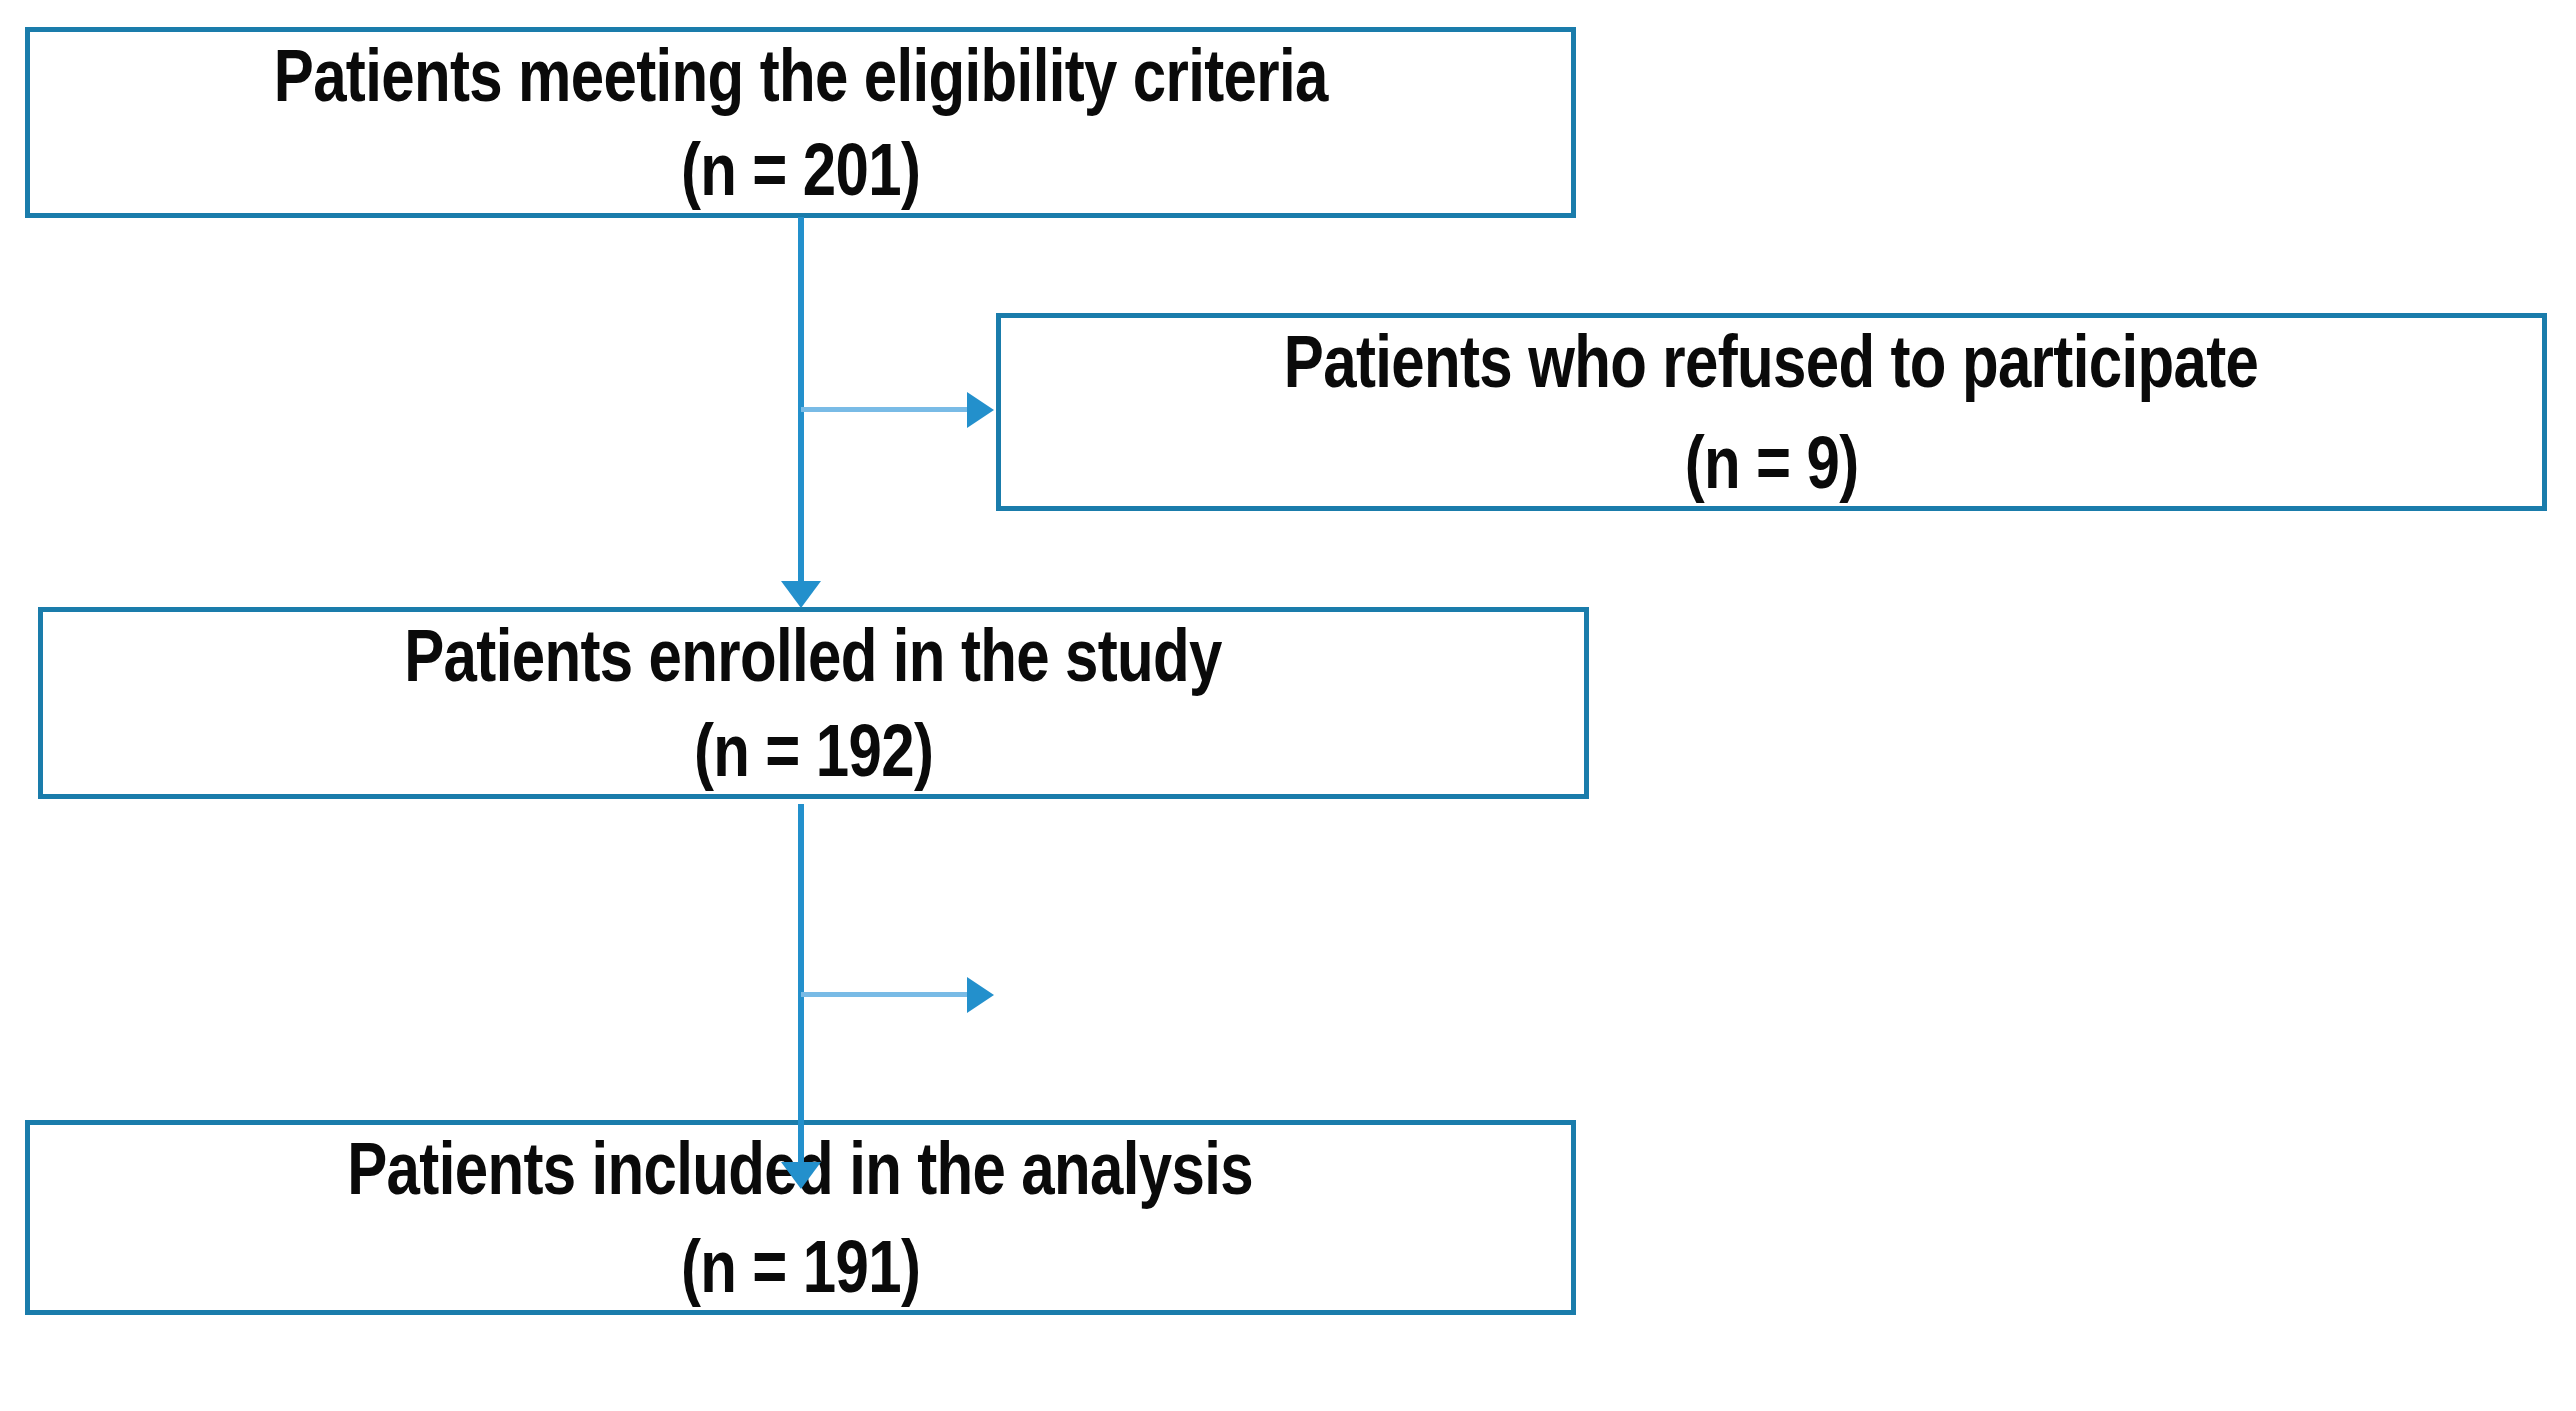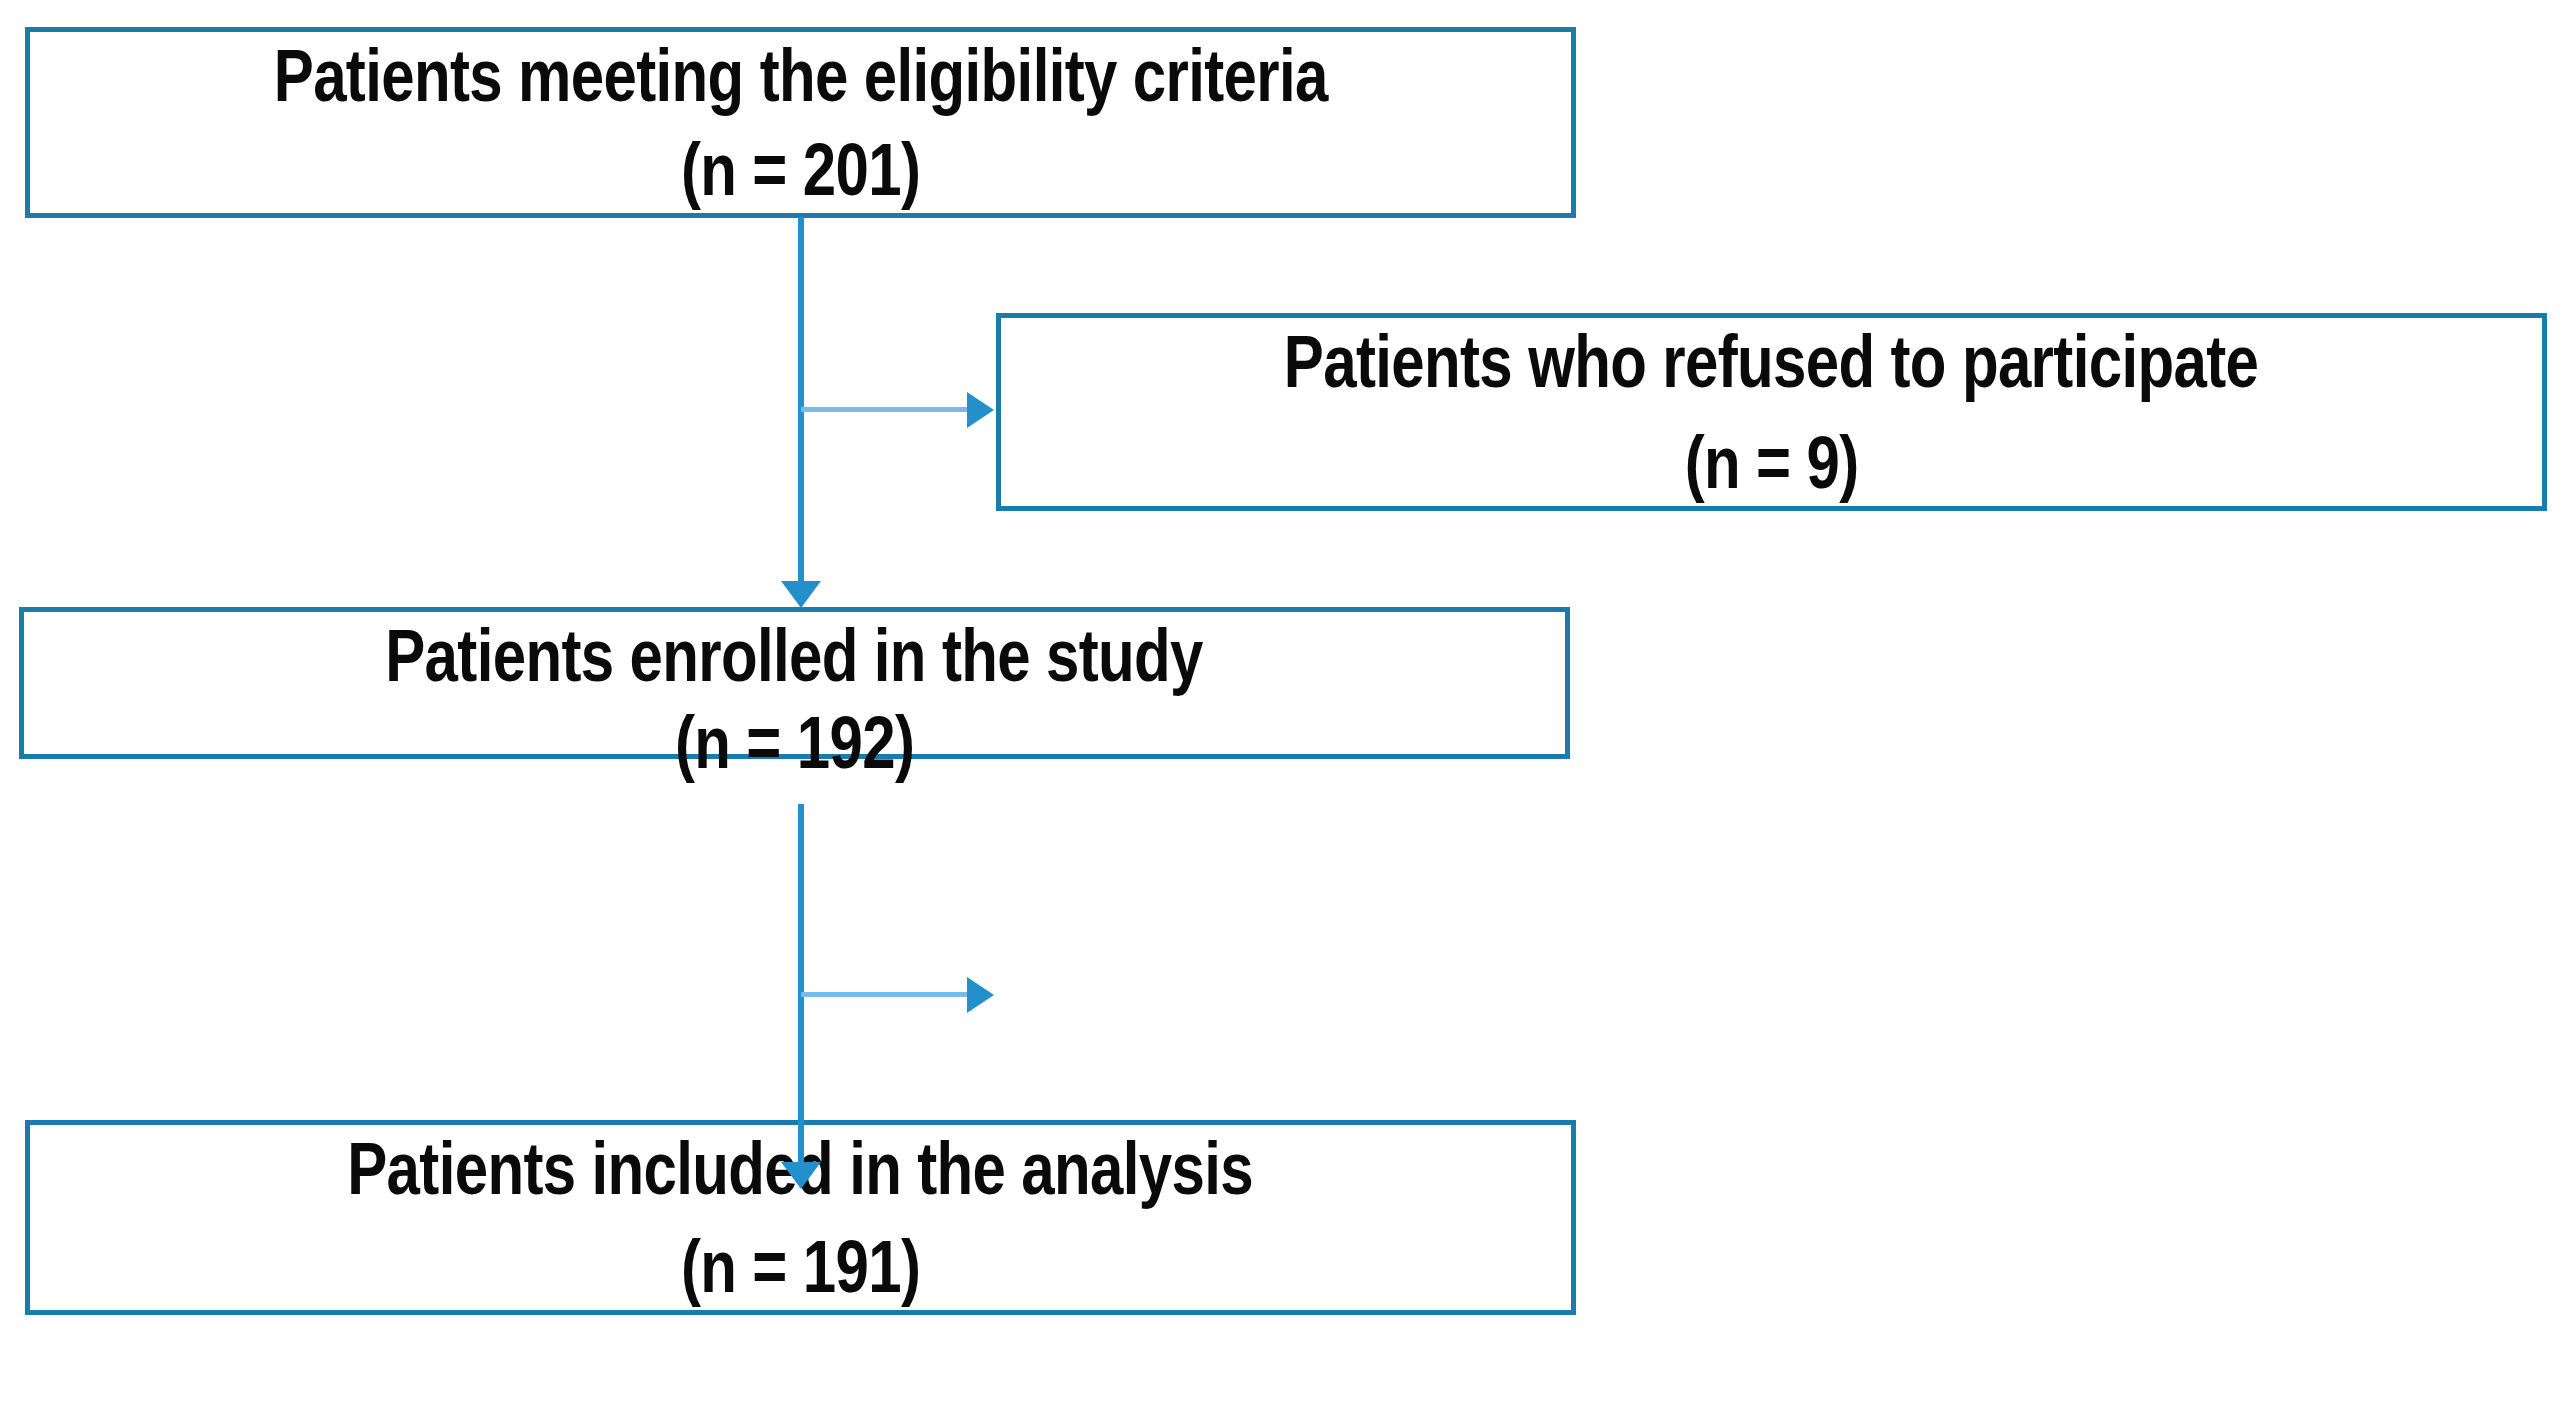--- a/index.html
+++ b/index.html
@@ -39,21 +39,21 @@
     transform-origin: center center;
   }
   .node .line.count {
     font-size: 75px;
     font-weight: bold;
   }
 
   
   #node-eligible   { left: 25px;   top: 27px;   width: 1551px; height: 191px; }
   #node-refused    { left: 996px; top: 313px;  width: 1551px; height: 198px; }
-  #node-enrolled   { left: 19px;   top: 607px;  width: 1551px; height: 152px; }
+  #node-enrolled   { left: 38px;   top: 607px;  width: 1551px; height: 192px; }
   #node-missing    { left: 996px; top: 900px; width: 1551px; height: 193px; }
   #node-included   { left: 25px;   top: 1120px; width: 1551px; height: 195px; }
 
   
   .vline {
     position: absolute;
     width: 6px;
     background: #2390cc;
   }
   #vline-1 { left: 798px; top: 217px;  height: 373px; }   

